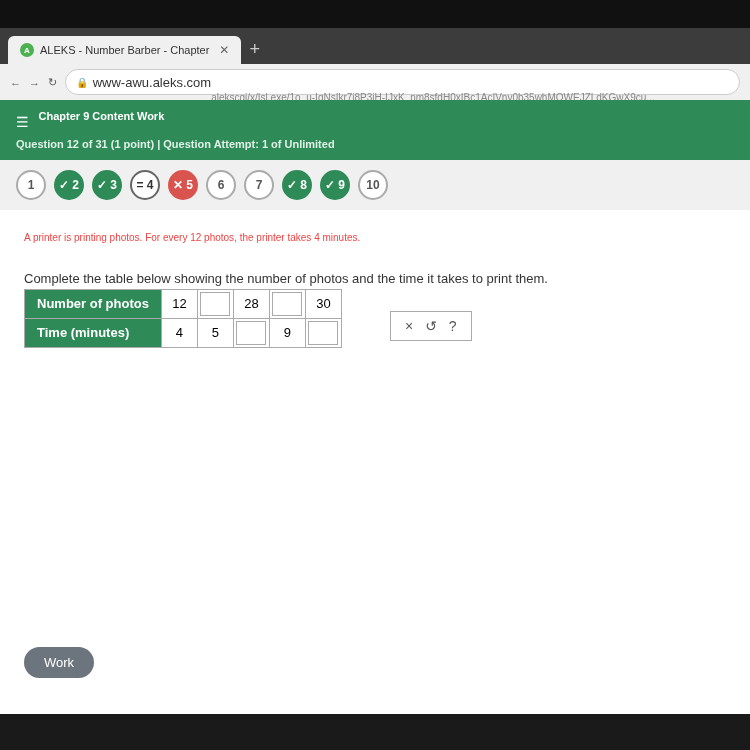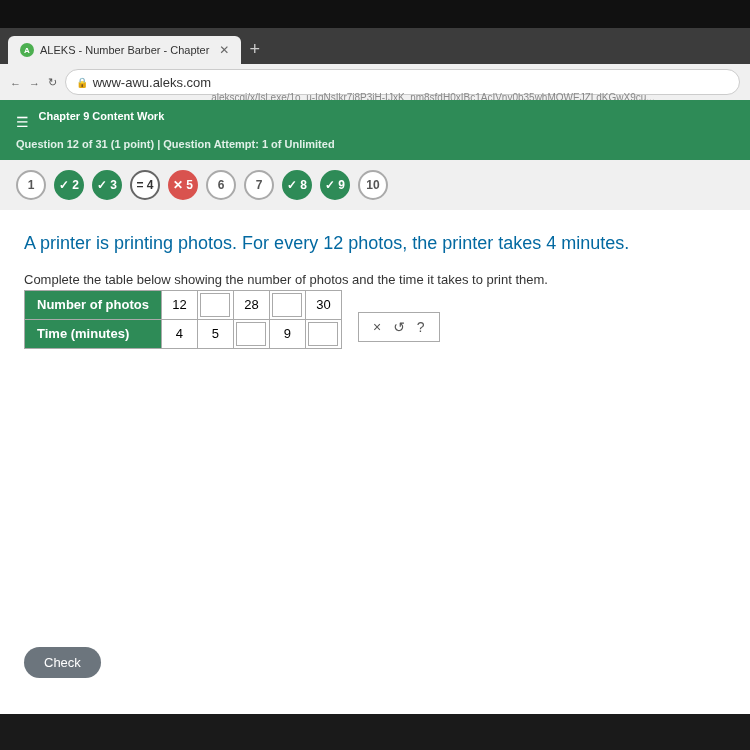--- a/index.html
+++ b/index.html
@@ -177,23 +177,23 @@
 
     
     .question-area {
       padding: 20px 24px;
       background: white;
       margin: 0;
       flex: 1;
     }
 
     .question-text {
-      font-size: 18px;
-      color: #0369a1;
-      margin-bottom: 13px;
+      font-size: 10px;
+      color: #ef4444;
+      margin-bottom: 24px;
       line-height: 1.5;
     }
 
     .question-instruction {
       font-size: 13px;
       color: #333;
       margin-bottom: 0;
       line-height: 1.5;
     }
 
@@ -247,20 +247,21 @@
 
     .tool-btn {
       font-size: 14px;
       color: #555;
       cursor: pointer;
     }
 
     .table-row-wrapper {
       display: flex;
       align-items: center;
+      gap: 32px;
     }
 
     .check-btn {
       background: #6c757d;
       color: white;
       border: none;
       padding: 8px 20px;
       border-radius: 20px;
       font-size: 13px;
       cursor: pointer;
@@ -351,15 +352,15 @@
 
       <div class="tools-panel">
         <span class="tool-btn">×</span>
         <span class="tool-btn">↺</span>
         <span class="tool-btn">?</span>
       </div>
     </div>
   </div>
 
   <div style="position:absolute; bottom:36px; left:24px;">
-    <button class="check-btn">Check</button>
+    <button class="check-btn">Work</button>
   </div>
 </div>
 
 </body></html>

